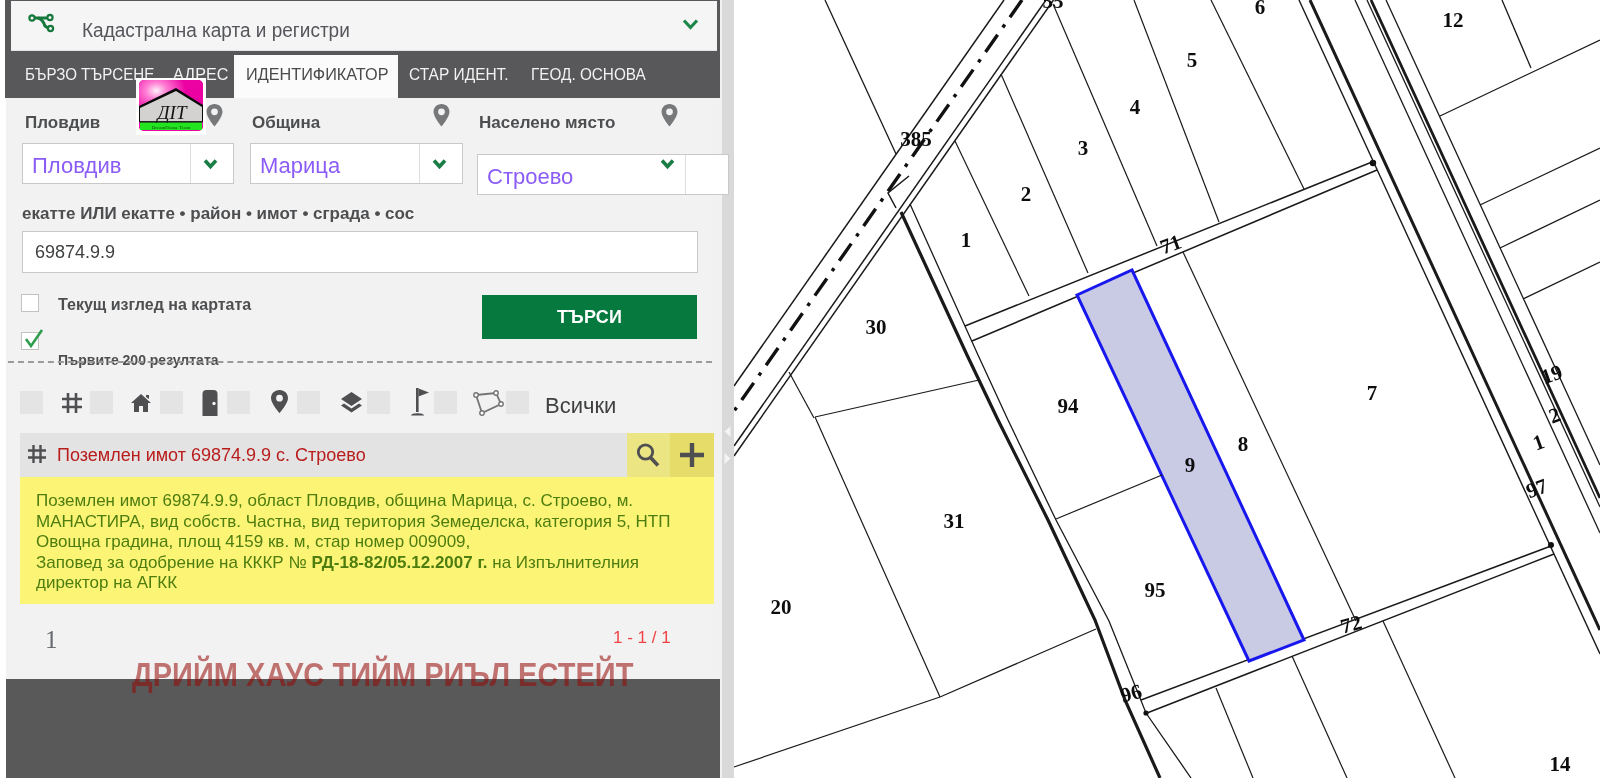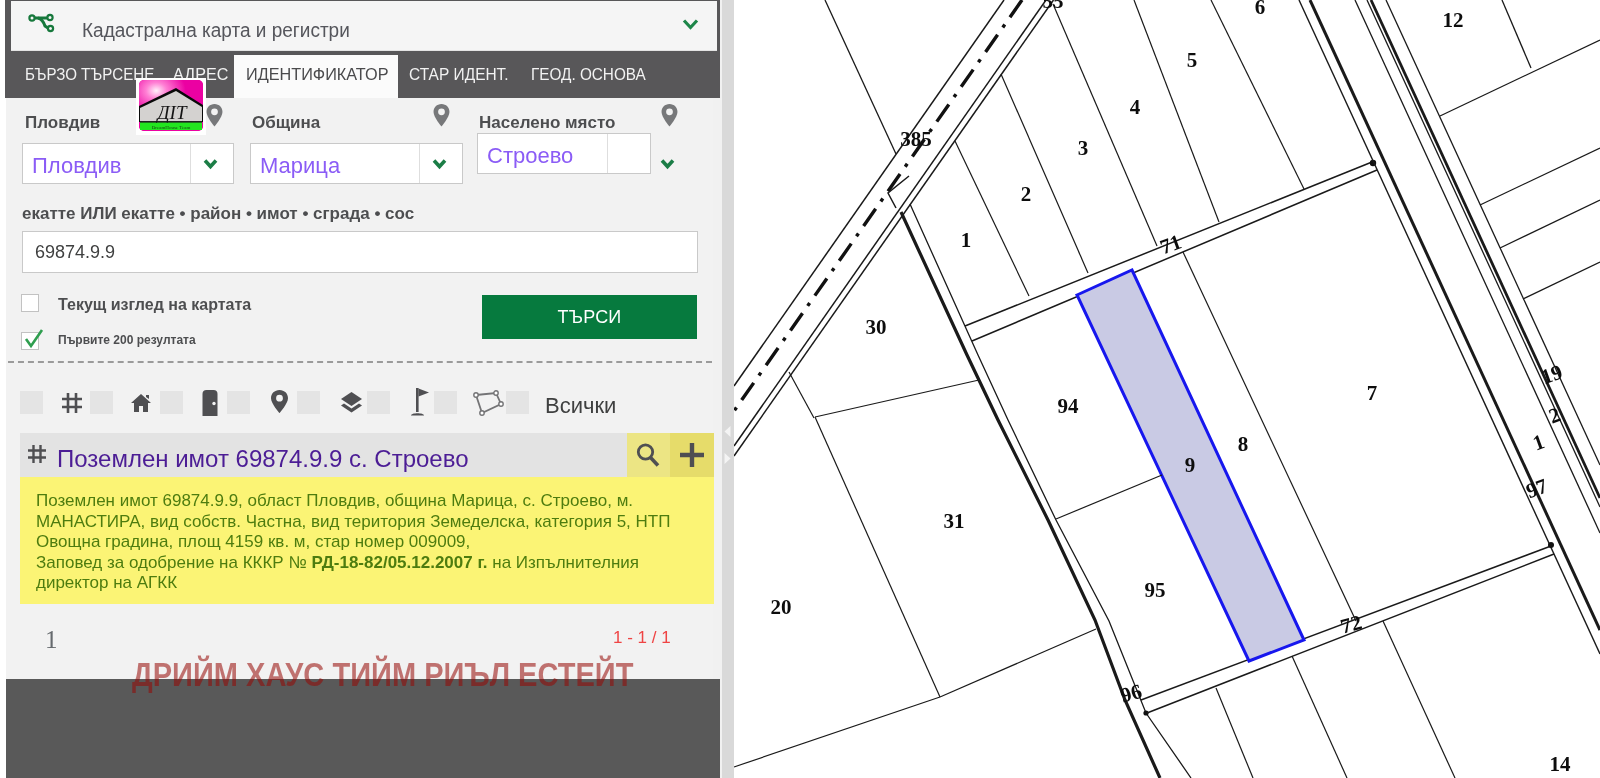--- a/index.html
+++ b/index.html
@@ -14,21 +14,21 @@
 .tabtxt{top:65px;font-size:17px;color:#f2f2f2;white-space:nowrap;transform-origin:0 0;}
 #activetab{left:234px;top:55px;width:164px;height:43px;background:#fbfbfb;}
 #content{left:6px;top:98px;width:707px;height:581px;background:#f2f2f2;}
 #footer{left:6px;top:679px;width:714px;height:99px;background:#595959;}
 .lbl{font-weight:bold;font-size:17px;color:#4d4e50;}
 .sel{background:#fff;border:1px solid #c9c9c9;box-sizing:border-box;height:41px;}
 .seltxt{font-size:22px;color:#8b5cf6;position:absolute;left:9px;top:9px;}
 #inp{left:22px;top:231px;width:676px;height:42px;background:#fff;border:1px solid #c9c9c9;box-sizing:border-box;}
 .cb{width:16px;height:16px;background:#fff;border:1px solid #c2c2c2;}
 #btn{left:482px;top:295px;width:215px;height:44px;background:#067a3e;color:#fff;
-     font-size:18px;font-weight:normal;text-align:center;line-height:44px;letter-spacing:0.2px;}
+     font-size:18px;font-weight:bold;text-align:center;line-height:44px;letter-spacing:0.2px;}
 #dash{left:8px;top:361px;width:704px;border-top:2px dashed #9b9b9b;}
 .sq{width:23px;height:23px;background:#e4e4e4;top:391px;}
 #resrow{left:20px;top:433px;width:694px;height:44px;background:#e3e3e3;}
 #ybox{left:20px;top:477px;width:694px;height:127px;background:#fbf475;}
 #ybox .t{position:absolute;left:16px;top:14px;width:690px;font-size:17px;line-height:20.5px;color:#4d7c0f;}
 #wm{left:132px;top:656px;font-size:33px;font-weight:bold;color:rgba(150,8,4,0.55);
     white-space:nowrap;z-index:30;transform:scaleX(0.88);transform-origin:0 0;}
 .mtxt{font-family:"Liberation Serif", serif;font-weight:bold;font-size:21px;fill:#0d0d0d;}
 </style>
 </head>
@@ -147,21 +147,21 @@
 </svg>
 
 <div class="abs sel" style="left:22px;top:143px;width:212px">
     <span class="seltxt">Пловдив</span>
     <span style="position:absolute;right:42px;top:0;bottom:0;width:1px;background:#dedede"></span>
   </div>
 <div class="abs sel" style="left:250px;top:143px;width:213px">
     <span class="seltxt">Марица</span>
     <span style="position:absolute;right:42px;top:0;bottom:0;width:1px;background:#dedede"></span>
   </div>
-<div class="abs sel" style="left:477px;top:133px;width:174px">
+<div class="abs sel" style="left:477px;top:154px;width:252px">
     <span class="seltxt">Строево</span>
     <span style="position:absolute;right:42px;top:0;bottom:0;width:1px;background:#dedede"></span>
   </div>
 <svg class="abs" style="left:203px;top:158px" width="15" height="12" viewBox="0 0 15 12">
     <path d="M2 2.5 L7.5 8.5 L13 2.5" stroke="#1b7d46" stroke-width="3.6" fill="none"></path>
   </svg>
 <svg class="abs" style="left:432px;top:158px" width="15" height="12" viewBox="0 0 15 12">
     <path d="M2 2.5 L7.5 8.5 L13 2.5" stroke="#1b7d46" stroke-width="3.6" fill="none"></path>
   </svg>
 <svg class="abs" style="left:660px;top:158px" width="15" height="12" viewBox="0 0 15 12">
@@ -171,21 +171,21 @@
 <div class="abs lbl" style="left:22px;top:204px">екатте ИЛИ екатте • район • имот • сграда • сос</div>
 <div class="abs" id="inp"></div>
 <div class="abs" style="left:35px;top:242px;font-size:18px;color:#3f4040">69874.9.9</div>
 
 <div class="abs cb" style="left:21px;top:294px"></div>
 <div class="abs lbl" style="left:58px;top:296px;font-size:16px">Текущ изглед на картата</div>
 <div class="abs cb" style="left:21px;top:332px"></div>
 <svg class="abs" style="left:22px;top:327px" width="24" height="24" viewBox="0 0 24 24">
  <path d="M4 12 L9 19 L20 3" stroke="#2f9e4f" stroke-width="2.6" fill="none"></path>
 </svg>
-<div class="abs lbl" style="left:58px;top:333px;font-size:12px">Първите 200 резултата</div>
+<div class="abs lbl" style="left:58px;top:352px;font-size:14px">Първите 200 резултата</div>
 <div class="abs" id="btn">ТЪРСИ</div>
 <div class="abs" id="dash"></div>
 
 <div class="abs sq" style="left:20px"></div>
 <div class="abs sq" style="left:90px"></div>
 <div class="abs sq" style="left:160px"></div>
 <div class="abs sq" style="left:227px"></div>
 <div class="abs sq" style="left:297px"></div>
 <div class="abs sq" style="left:367px"></div>
 <div class="abs sq" style="left:434px"></div>
@@ -227,21 +227,21 @@
 </svg>
 
 <div class="abs" id="resrow"></div>
 <div class="abs" style="left:627px;top:433px;width:43px;height:44px;background:#ece584"></div>
 <div class="abs" style="left:670px;top:433px;width:44px;height:44px;background:#e6dc6a"></div>
 <svg class="abs" style="left:27px;top:444px" width="20" height="20" viewBox="0 0 20 20">
  <g stroke="#4f4f52" stroke-width="2.4">
   <path d="M6.5 1 V19 M13.5 1 V19 M1 6.5 H19 M1 13.5 H19"></path>
  </g>
 </svg>
-<div class="abs" style="left:57px;top:445px;font-size:24px;color:#4c1d95">Поземлен имот 69874.9.9 с. Строево</div>
+<div class="abs" style="left:57px;top:445px;font-size:18px;color:#b91c1c">Поземлен имот 69874.9.9 с. Строево</div>
 <svg class="abs" style="left:634px;top:441px" width="28" height="28" viewBox="0 0 28 28">
  <circle cx="11.5" cy="11" r="7.2" stroke="#4f4f52" stroke-width="2.8" fill="none"></circle>
  <path d="M16.5 16.5 L24 24.5" stroke="#4f4f52" stroke-width="3.6"></path>
 </svg>
 <svg class="abs" style="left:678px;top:441px" width="28" height="28" viewBox="0 0 28 28">
  <path d="M14 2 V26 M2 14 H26" stroke="#4f4f52" stroke-width="4.4"></path>
 </svg>
 
 <div class="abs" id="ybox">
     <div class="t">Поземлен имот 69874.9.9, област Пловдив, община Марица, с. Строево, м.<br>МАНАСТИРА, вид собств. Частна, вид територия Земеделска, категория 5, НТП<br>Овощна градина, площ 4159 кв. м, стар номер 009009,<br>Заповед за одобрение на КККР № <b>РД-18-82/05.12.2007 г.</b> на Изпълнителния<br>директор на АГКК</div>

